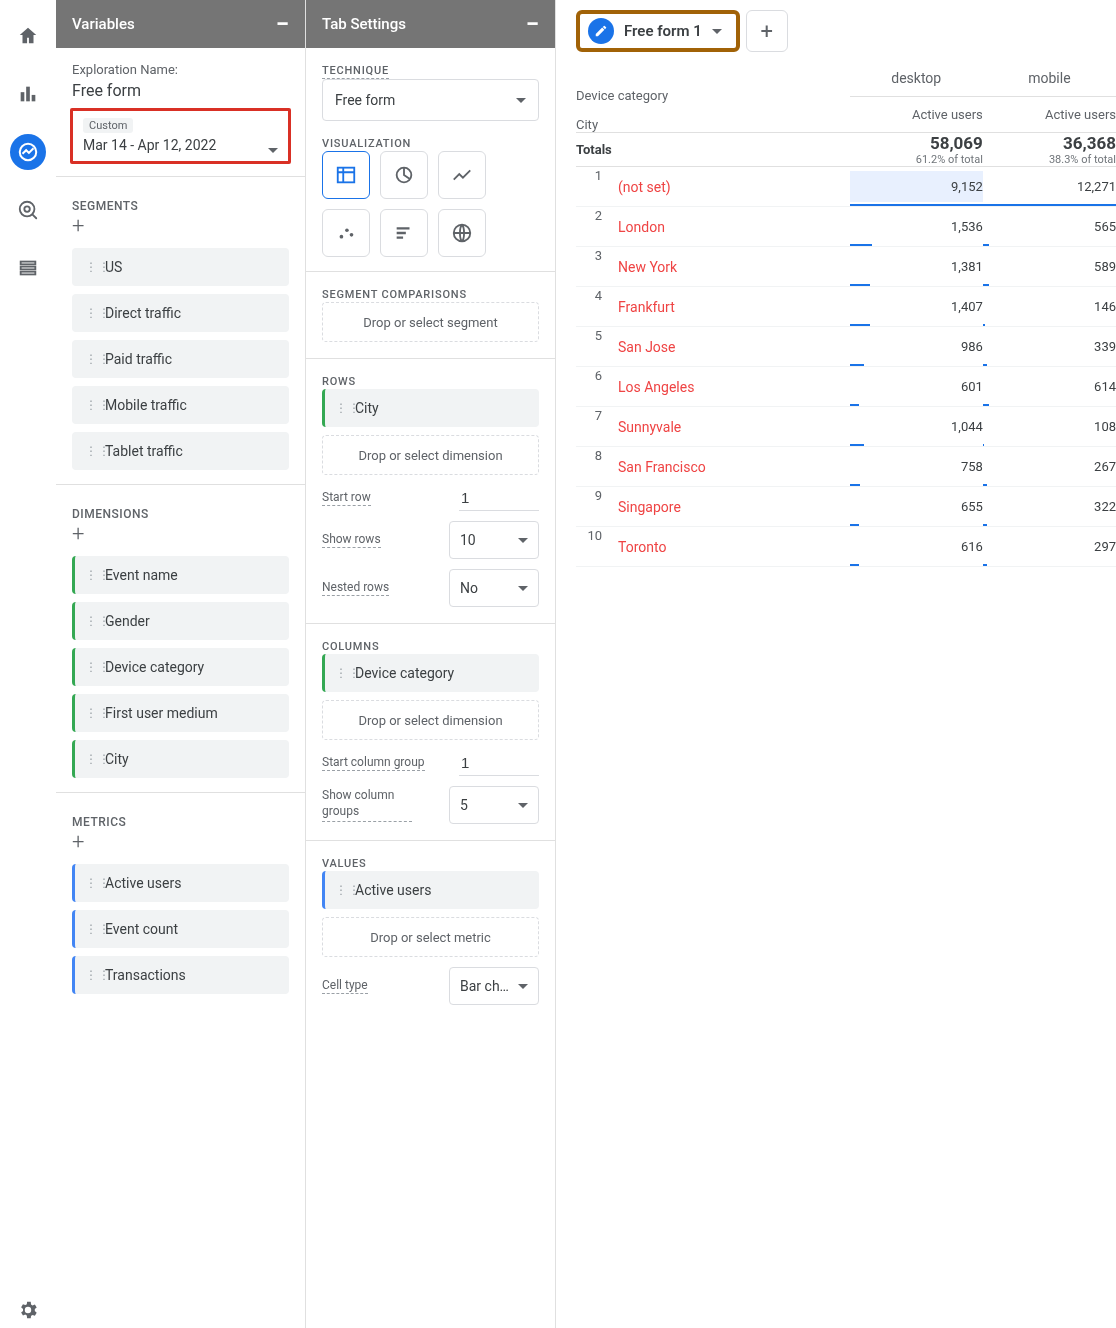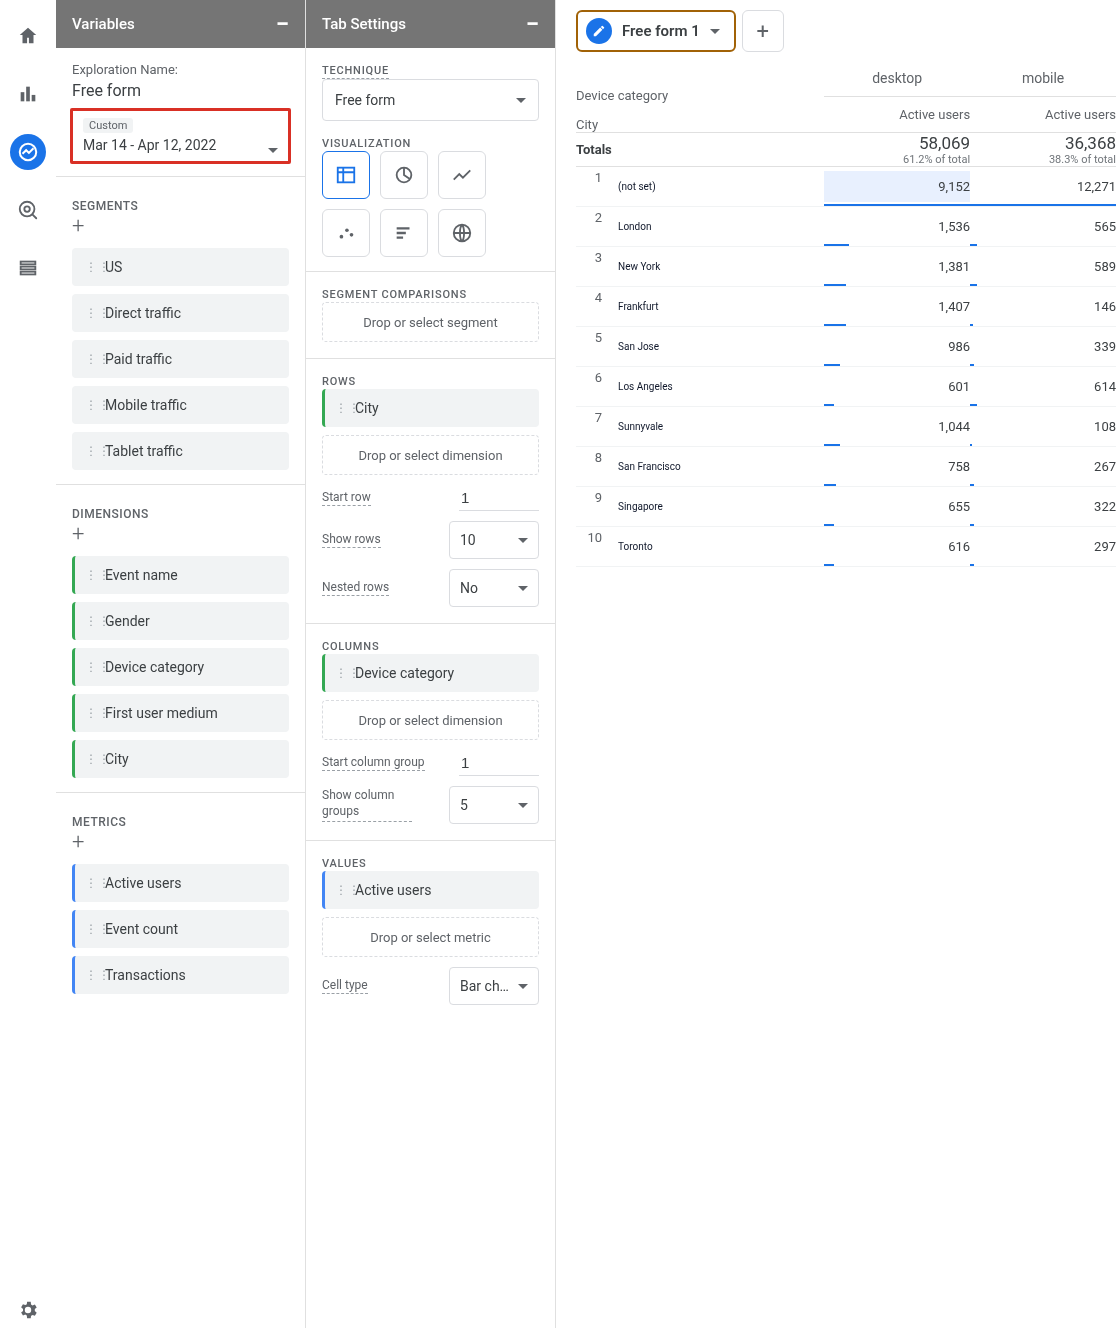--- a/index.html
+++ b/index.html
@@ -141,21 +141,21 @@
     display:flex;align-items:center;justify-content:space-between;padding:0 10px;
     font-size:14px;color:#3c4043;
   }
 
   
   .main{
     flex:1; padding:10px 0 0 20px; min-width:0;
   }
   .tab-bar{display:flex;gap:6px;align-items:center;margin-bottom:8px;}
   .tab{
-    border:2px solid #a16207;border-radius:6px;height:42px;
+    border:4px solid #a16207;border-radius:6px;height:42px;
     display:flex;align-items:center;padding:0 14px 0 8px;gap:10px;
     font-size:15px;font-weight:600;color:#3c4043;
   }
   .tab .pencil{
     width:26px;height:26px;border-radius:50%;background:#1a73e8;color:#fff;
     display:flex;align-items:center;justify-content:center;
   }
   .tab-add{
     width:42px;height:42px;border:1px solid #dadce0;border-radius:6px;
     display:flex;align-items:center;justify-content:center;font-size:22px;color:#5f6368;
@@ -163,24 +163,24 @@
 
   table.data{width:100%;border-collapse:collapse;font-size:13px;color:#5f6368;}
   .data td,.data th{padding:0;}
   .hdr-cell{border-bottom:1px solid #e0e0e0;font-weight:400;}
   .corner{padding:4px 12px 8px 12px;font-size:13px;color:#5f6368;text-align:left;}
   .devcol{padding:12px 14px 12px 8px;text-align:center;font-size:14px;}
   .metric-head{padding:10px 14px;text-align:right;font-size:13px;}
   .totals-row td{border-bottom:1px solid #e0e0e0;}
   .totals-label{font-weight:700;color:#3c4043;text-align:left;padding:18px 12px 18px 46px;}
   .totals-cell{text-align:right;padding:10px 14px;}
-  .totals-val{font-weight:400;font-size:17px;color:#3c4043;}
+  .totals-val{font-weight:700;font-size:17px;color:#3c4043;}
   .totals-pct{font-size:11px;color:#70757a;}
   .num-idx{width:34px;text-align:right;color:#5f6368;padding-right:8px;}
-  .city{color:#0f172a;font-size:10px;text-align:center;padding:11px 8px;}
+  .city{color:#ef4444;font-size:14px;text-align:center;padding:11px 8px;}
   .val-cell{text-align:right;padding:0 14px;position:relative;height:40px;vertical-align:middle;}
   .bar-bg{position:absolute;right:0;top:4px;bottom:4px;background:#e8f0fe;}
   .bar-under{position:absolute;left:0;bottom:0;height:2px;background:#1a73e8;}
   .val-num{position:relative;z-index:1;color:#3c4043;}
   tr.body-row td{border-bottom:1px solid #f1f3f4;}
   tr.body-row:first-of-type .bar-bg{background:#dbe4f0;}
 </style>
 </head>
 <body>
 

